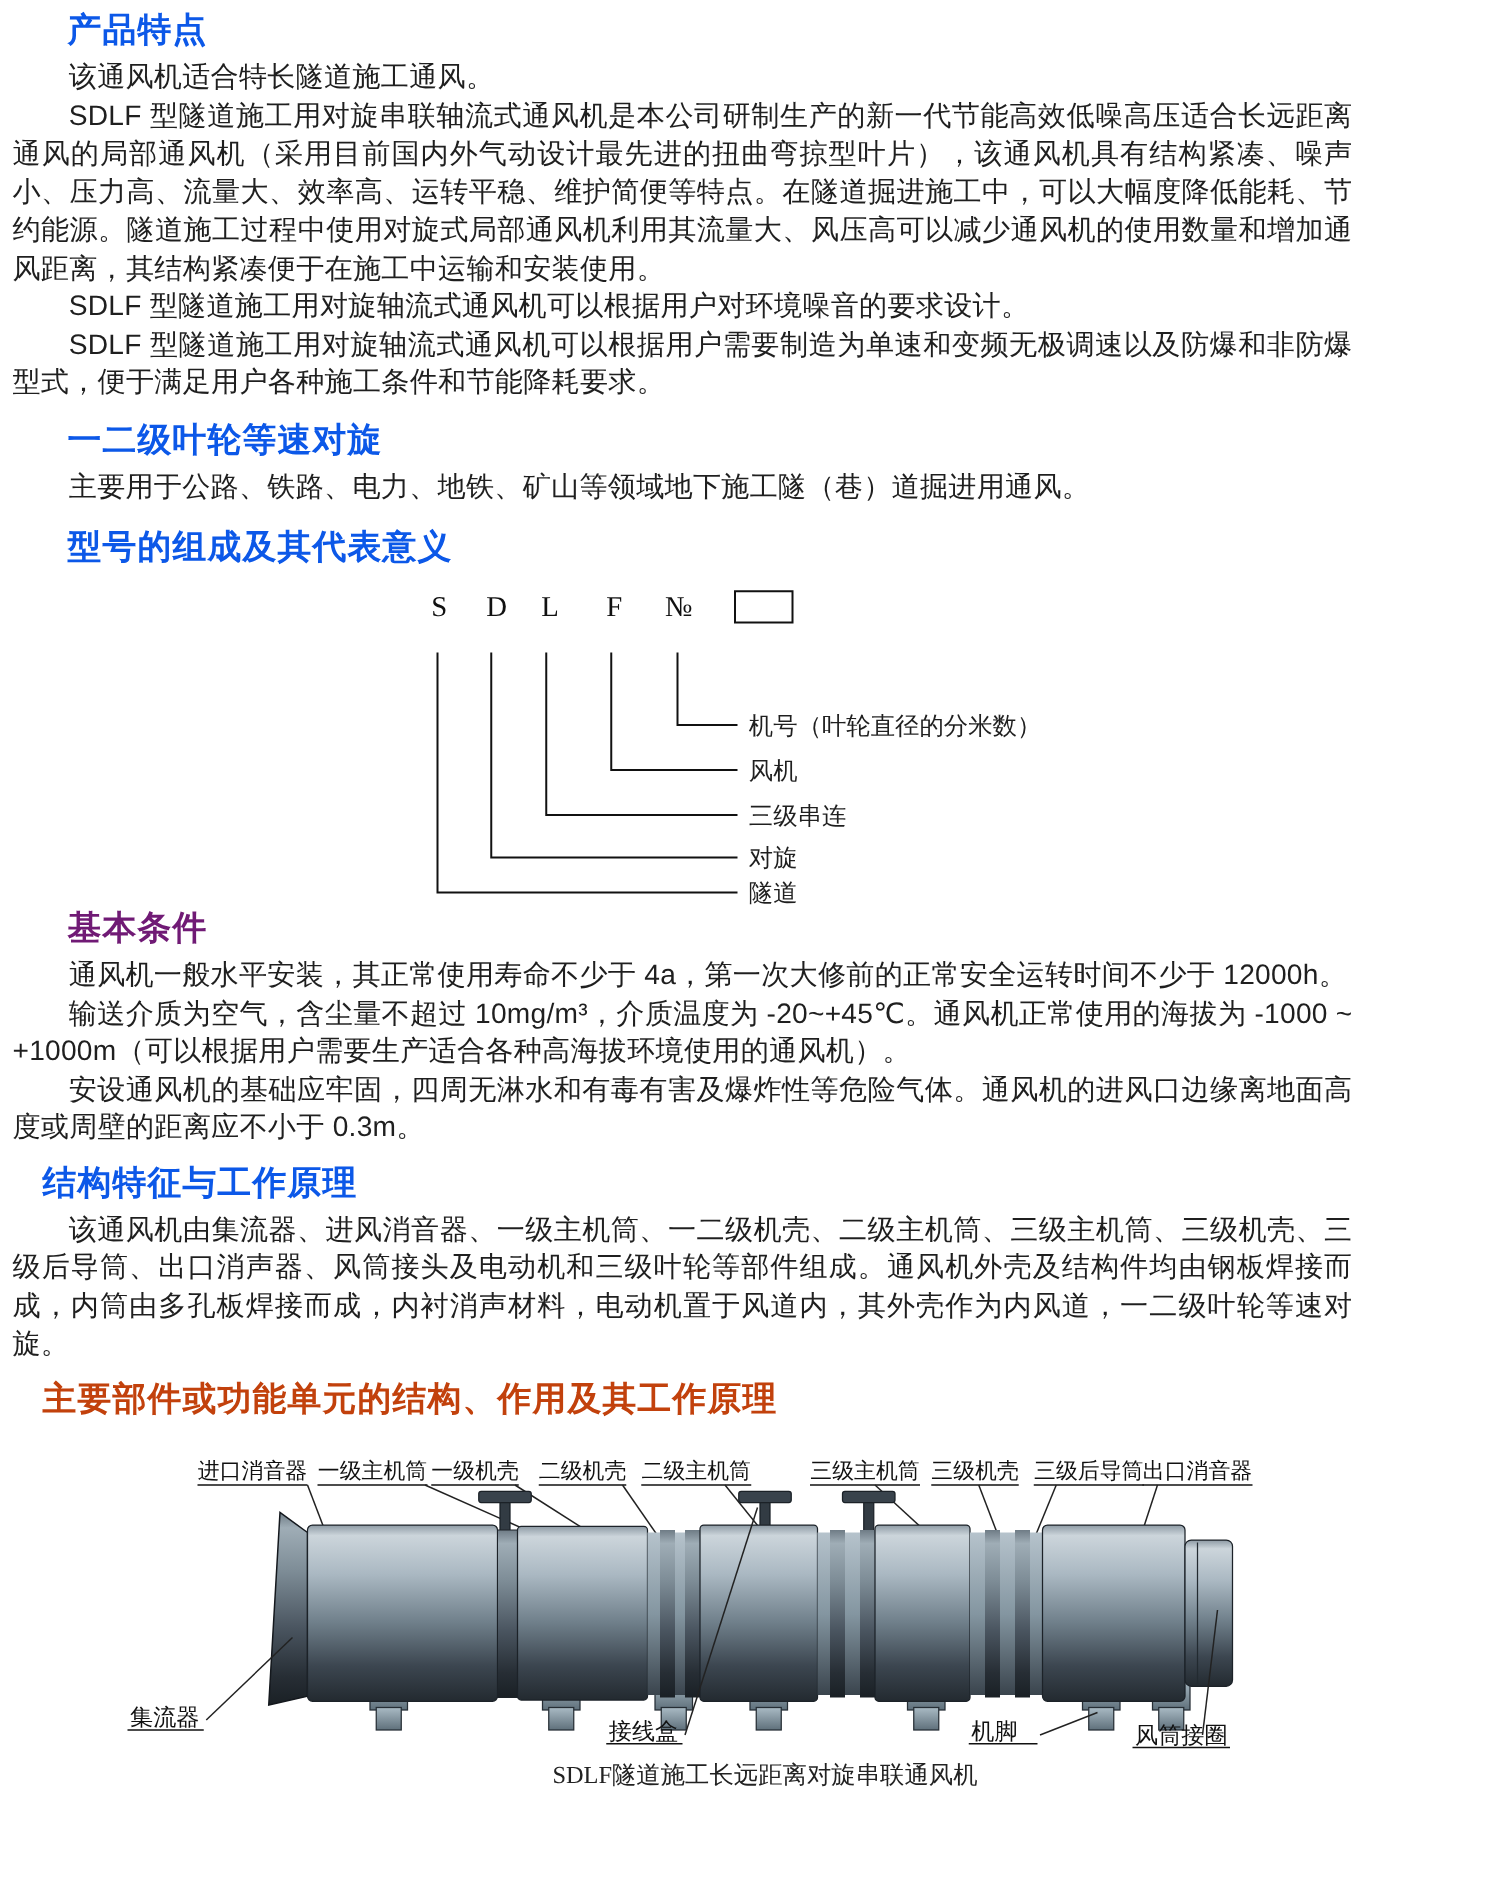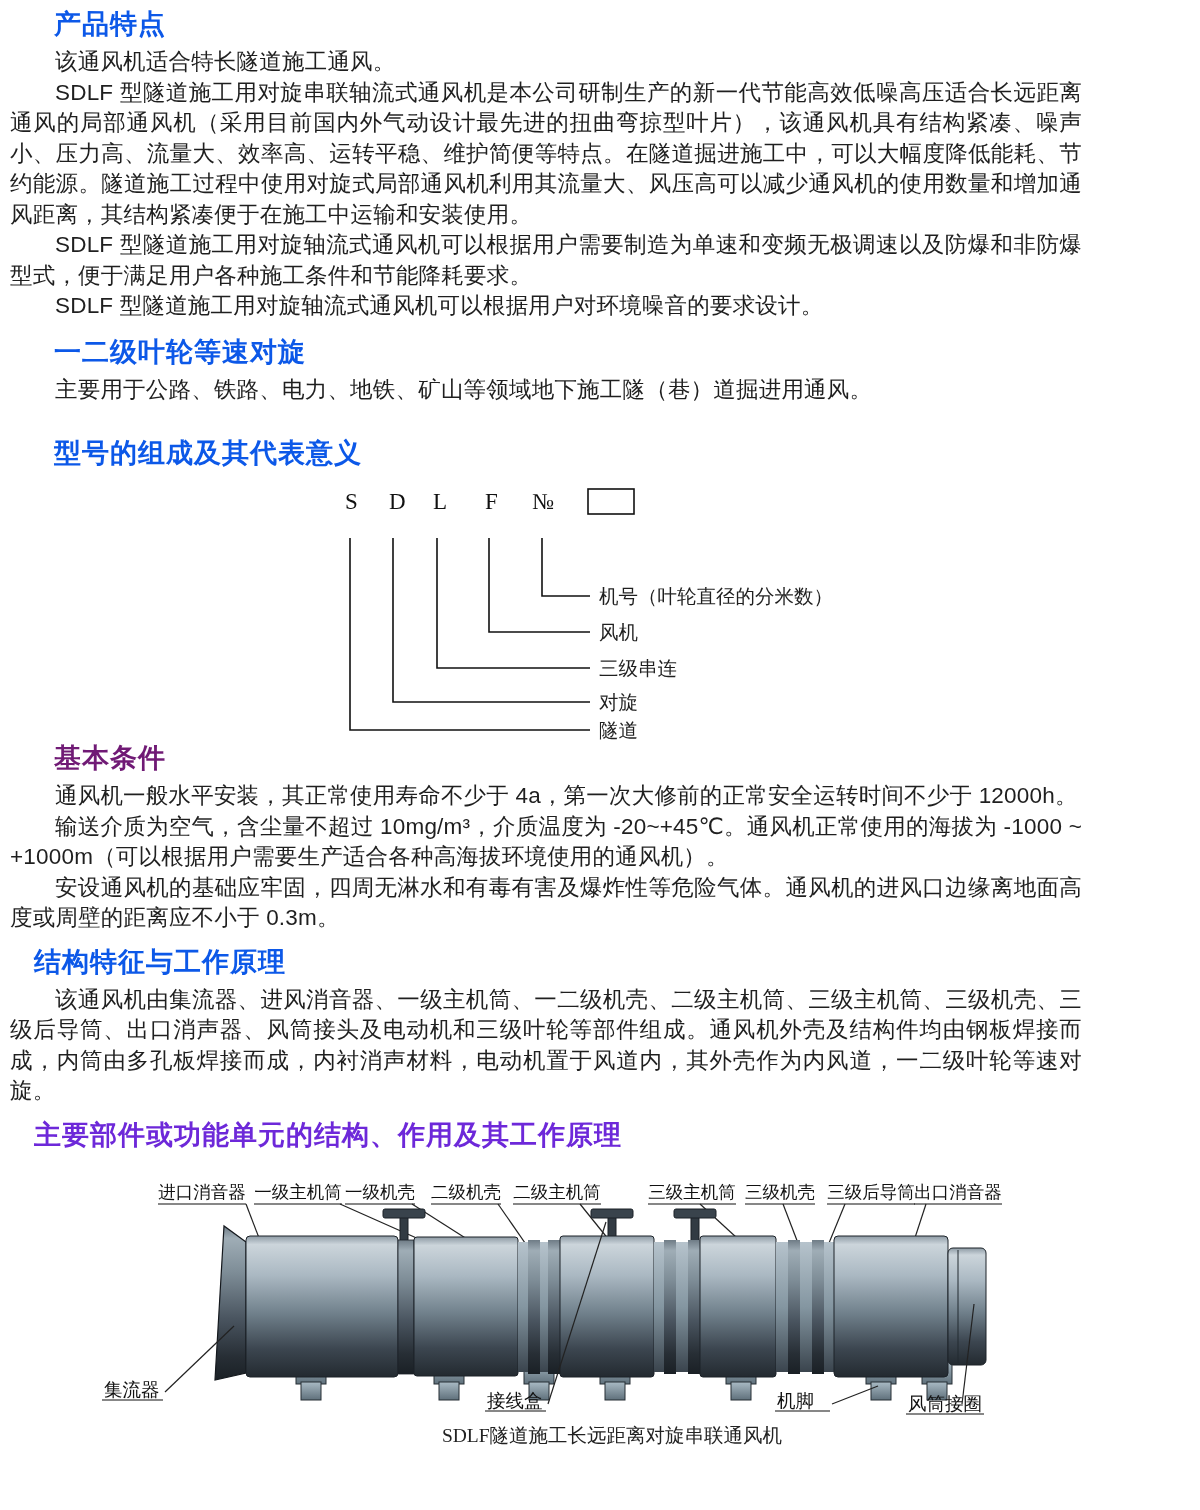--- a/index.html
+++ b/index.html
@@ -17,37 +17,37 @@
     font-size:27px;line-height:33px;font-weight:bold;
     margin:0 0 6px 44px;
     letter-spacing:1px;
   }
   p.body{
     font-size:22.5px;line-height:30.5px;
     margin:0;text-indent:45px;text-align:justify;
     letter-spacing:0.2px;
   }
   .mt14{margin-top:14px;}
-  .mt16{margin-top:32px;}
+  .mt16{margin-top:16px;}
   .mt12{margin-top:12px;margin-left:24px;}
   svg{display:block;}
   .model-svg{margin:4px 0 0 290px;}
   .fan-svg{margin-top:12px;margin-left:-10px;}
   .serif-label{font-family:"Liberation Serif","DejaVu Serif",serif;}
 </style>
 </head>
 <body>
 
 <div class="page">
 
   <h2 class="sec-heading" style="color: rgb(12, 88, 232);">产品特点</h2>
   <p class="body">该通风机适合特长隧道施工通风。</p>
   <p class="body">SDLF 型隧道施工用对旋串联轴流式通风机是本公司研制生产的新一代节能高效低噪高压适合长远距离通风的局部通风机（采用目前国内外气动设计最先进的扭曲弯掠型叶片），该通风机具有结构紧凑、噪声小、压力高、流量大、效率高、运转平稳、维护简便等特点。在隧道掘进施工中，可以大幅度降低能耗、节约能源。隧道施工过程中使用对旋式局部通风机利用其流量大、风压高可以减少通风机的使用数量和增加通风距离，其结构紧凑便于在施工中运输和安装使用。</p>
+  <p class="body">SDLF 型隧道施工用对旋轴流式通风机可以根据用户对环境噪音的要求设计。</p>
   <p class="body">SDLF 型隧道施工用对旋轴流式通风机可以根据用户需要制造为单速和变频无极调速以及防爆和非防爆型式，便于满足用户各种施工条件和节能降耗要求。</p>
-  <p class="body">SDLF 型隧道施工用对旋轴流式通风机可以根据用户对环境噪音的要求设计。</p>
 
   <h2 class="sec-heading mt14" style="color: rgb(12, 88, 232);">一二级叶轮等速对旋</h2>
   <p class="body">主要用于公路、铁路、电力、地铁、矿山等领域地下施工隧（巷）道掘进用通风。</p>
 
   <h2 class="sec-heading mt16" style="color: rgb(12, 88, 232);">型号的组成及其代表意义</h2>
 
   <svg class="model-svg" width="760" height="266" viewBox="0 0 760 266">
     <g font-family="'Liberation Serif','DejaVu Serif',serif" font-size="23" fill="#111111">
       <text x="45" y="33">S</text>
       <text x="89" y="33">D</text>
@@ -75,21 +75,21 @@
   </svg>
 
   <h2 class="sec-heading" style="color: #701a75;">基本条件</h2>
   <p class="body">通风机一般水平安装，其正常使用寿命不少于 4a，第一次大修前的正常安全运转时间不少于 12000h。</p>
   <p class="body">输送介质为空气，含尘量不超过 10mg/m³，介质温度为 -20~+45℃。通风机正常使用的海拔为 -1000 ~ +1000m（可以根据用户需要生产适合各种高海拔环境使用的通风机）。</p>
   <p class="body">安设通风机的基础应牢固，四周无淋水和有毒有害及爆炸性等危险气体。通风机的进风口边缘离地面高度或周壁的距离应不小于 0.3m。</p>
 
   <h2 class="sec-heading mt12" style="color: rgb(12, 88, 232);">结构特征与工作原理</h2>
   <p class="body">该通风机由集流器、进风消音器、一级主机筒、一二级机壳、二级主机筒、三级主机筒、三级机壳、三级后导筒、出口消声器、风筒接头及电动机和三级叶轮等部件组成。通风机外壳及结构件均由钢板焊接而成，内筒由多孔板焊接而成，内衬消声材料，电动机置于风道内，其外壳作为内风道，一二级叶轮等速对旋。</p>
 
-  <h2 class="sec-heading mt12" style="color: #6d28d9;">主要部件或功能单元的结构、作用及其工作原理</h2>
+  <h2 class="sec-heading mt12" style="color: #c2410c;">主要部件或功能单元的结构、作用及其工作原理</h2>
 
   <svg class="fan-svg" width="1200" height="300" viewBox="0 0 1200 300">
     <defs>
       <linearGradient id="bodyGrad" x1="0" y1="0" x2="0" y2="1">
         <stop offset="0" stop-color="#8d9aa4"></stop>
         <stop offset="0.06" stop-color="#ccd5db"></stop>
         <stop offset="0.28" stop-color="#aab8c2"></stop>
         <stop offset="0.55" stop-color="#70808b"></stop>
         <stop offset="0.8" stop-color="#3c4650"></stop>
         <stop offset="1" stop-color="#232a30"></stop>

